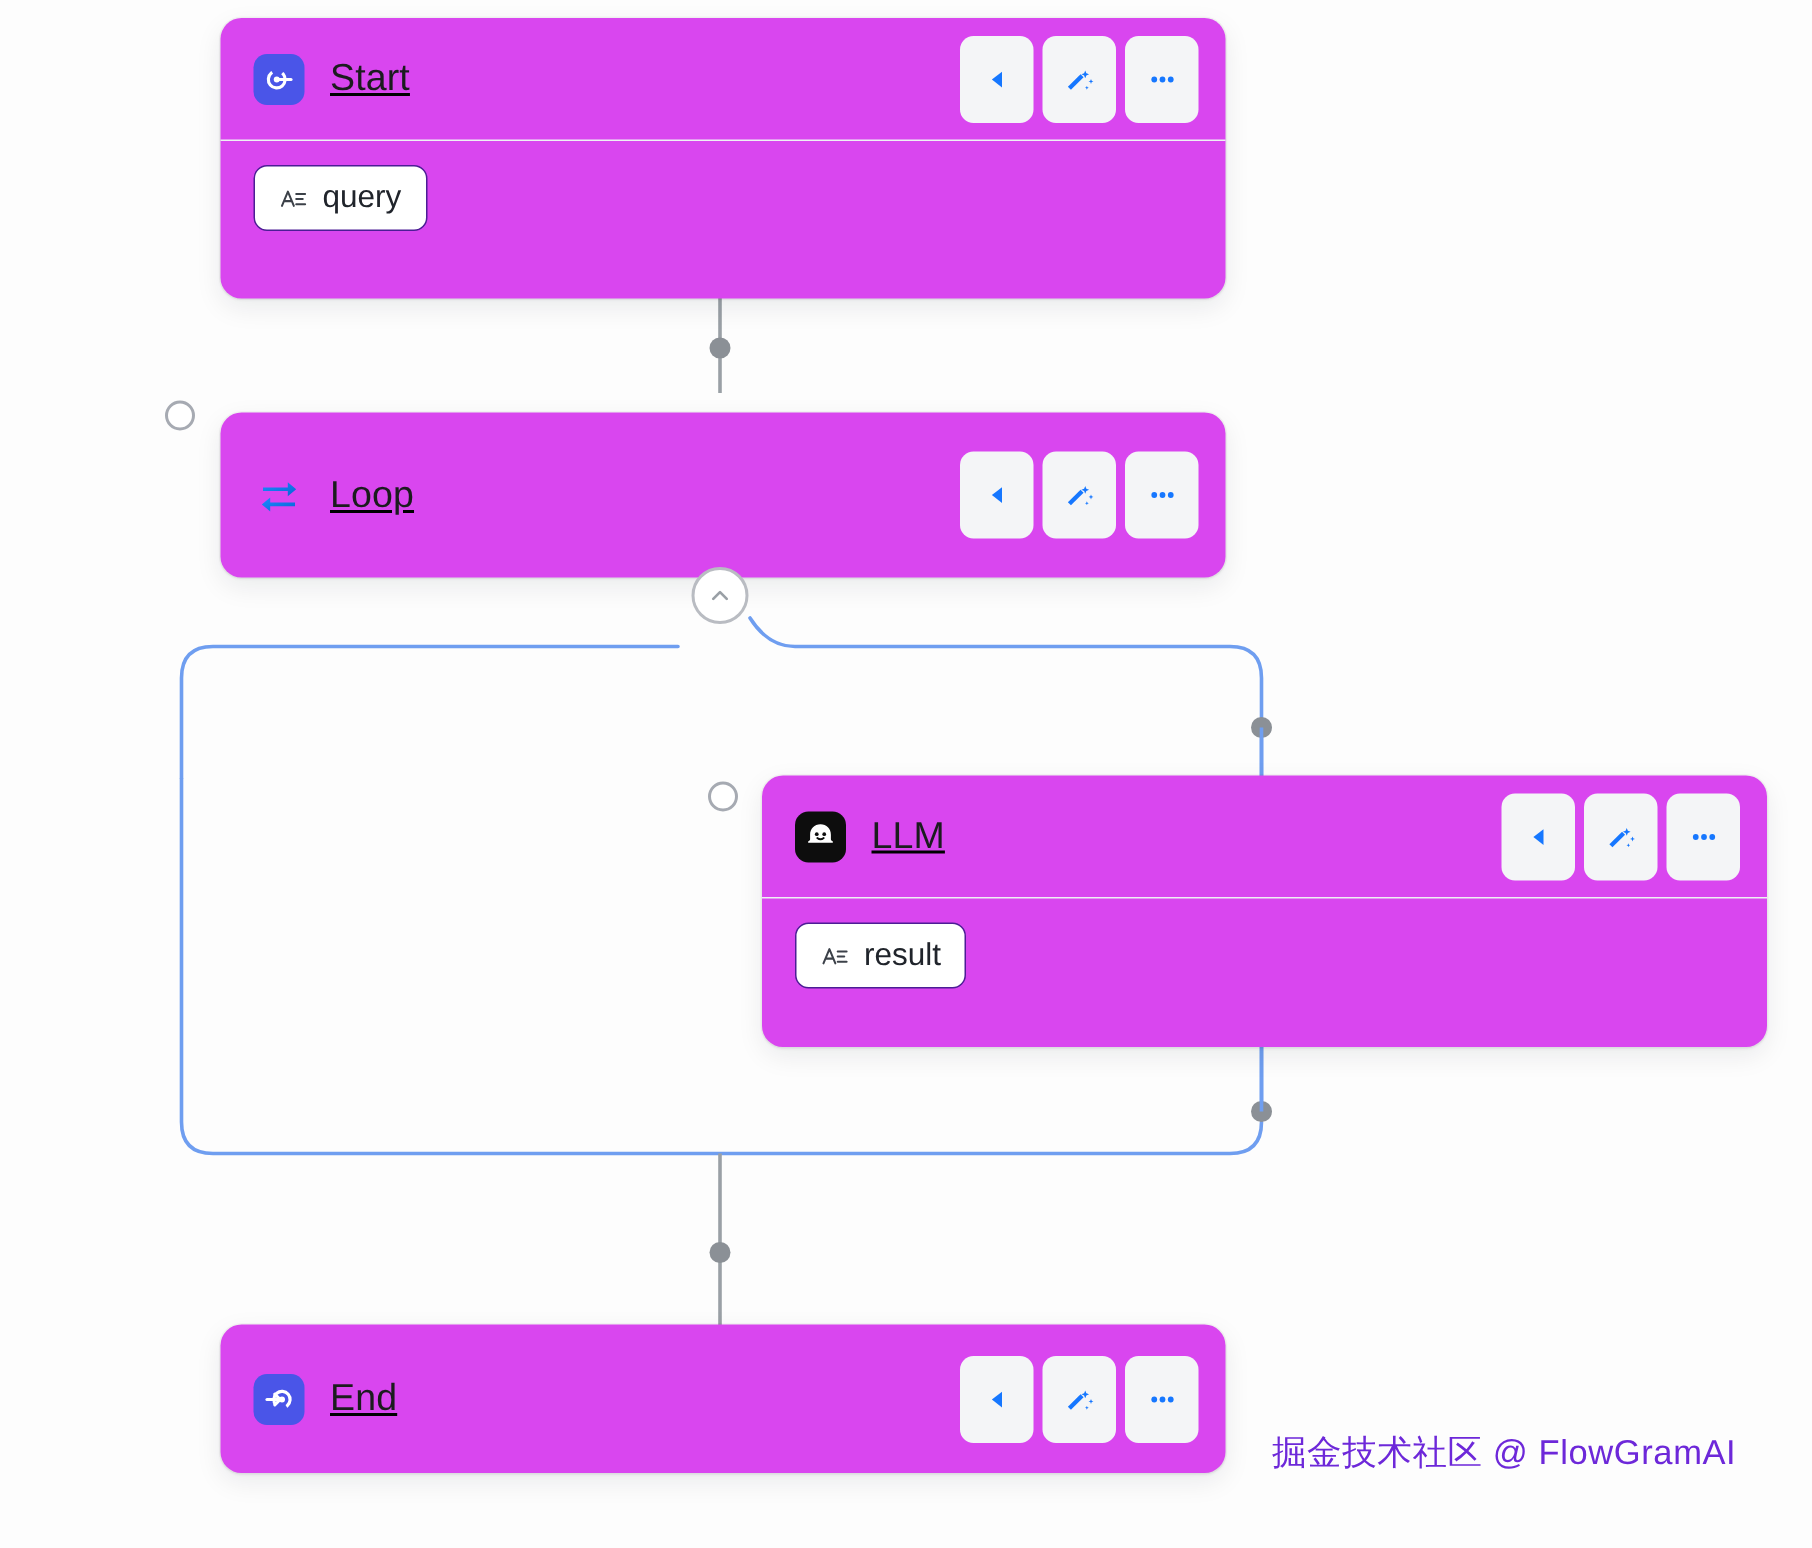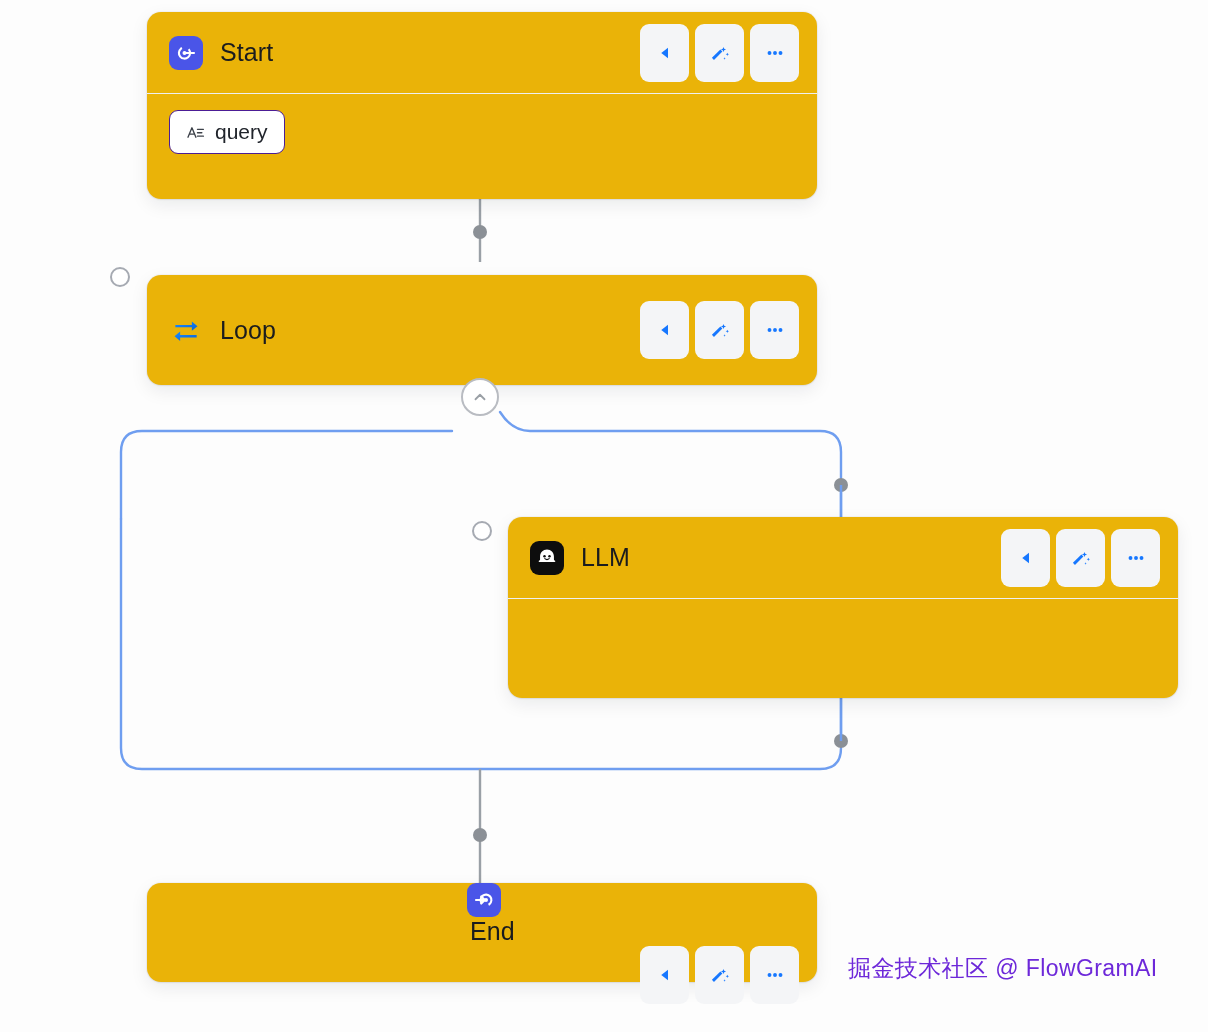--- a/index.html
+++ b/index.html
@@ -27,26 +27,27 @@
     position: absolute;
     left: 0; top: 0;
     width: 1208px;
     height: 1032px;
     pointer-events: none;
   }
 
   
   .node {
     position: absolute;
-    background: #eab308;
+    background: #d946ef;
     border-radius: 14px;
     box-shadow: 0 1px 2px rgba(16,24,40,.06),
                 0 6px 18px rgba(16,24,40,.08),
                 0 0 0 1px rgba(16,24,40,.035);
     box-sizing: border-box;
+    text-decoration: underline;
   }
 
   .node-header {
     display: flex;
     align-items: center;
     height: 82px;
     padding: 0 18px 0 22px;
     box-sizing: border-box;
   }
   .node.has-body .node-header {
@@ -304,25 +305,36 @@
         <div class="btn">
           <svg width="22" height="22" viewBox="0 0 24 24">
             <circle cx="6" cy="12" r="2.1" fill="#1677ff"></circle>
             <circle cx="12" cy="12" r="2.1" fill="#1677ff"></circle>
             <circle cx="18" cy="12" r="2.1" fill="#1677ff"></circle>
           </svg>
         </div>
       </div>
     </div>
 
+    <div class="node-body">
+      <div class="chip">
+        <span class="chip-icon">
+          <svg width="19" height="19" viewBox="0 0 24 24" fill="none">
+            <path d="M2.5 18 L7.5 6 L12.5 18 M4.4 14 H10.6" stroke="#3c4149" stroke-width="1.7" stroke-linecap="round" stroke-linejoin="round"></path>
+            <path d="M14.5 8 H22 M14.5 12.3 H20 M14.5 16.6 H22" stroke="#3c4149" stroke-width="1.7" stroke-linecap="round"></path>
+          </svg>
+        </span>
+        <span>result</span>
+      </div>
+    </div>
   </div>
 
   <div class="node" id="node-end" style="left:147px; top:883px; width:670px; height:99px;">
 
-    <div class="node-header" style="height:99px;flex-direction:column;">
+    <div class="node-header" style="height:99px;">
       <div class="node-icon purple">
         <svg width="24" height="24" viewBox="0 0 24 24" fill="none">
           <circle cx="14" cy="12" r="5.4" stroke="#ffffff" stroke-width="2.1" stroke-dasharray="26 8" transform="rotate(140 14 12)"></circle>
           <circle cx="14" cy="12" r="2" fill="#ffffff"></circle>
           <path d="M4 12 H13.2" stroke="#ffffff" stroke-width="2.1" stroke-linecap="round"></path>
           <path d="M9.2 8.4 L12.8 12 L9.2 15.6" stroke="#ffffff" stroke-width="2.1" stroke-linecap="round" stroke-linejoin="round" fill="none"></path>
         </svg>
       </div>
       <div class="node-title">End</div>
 

